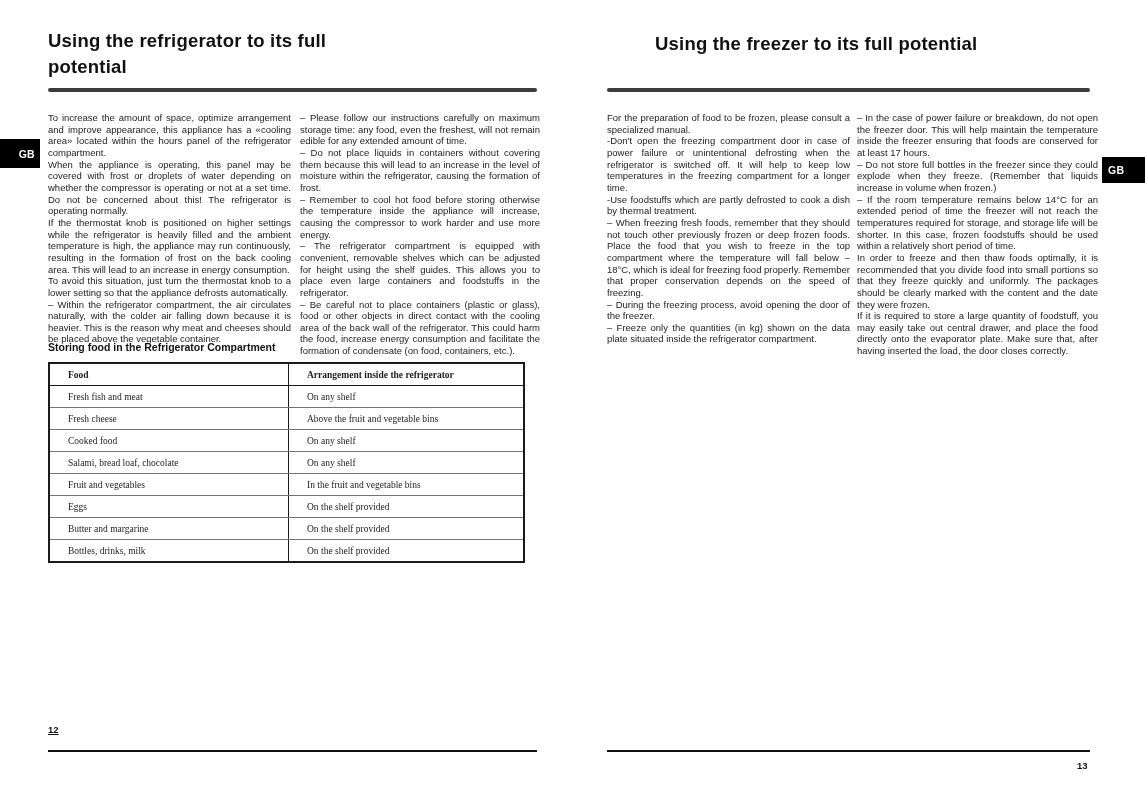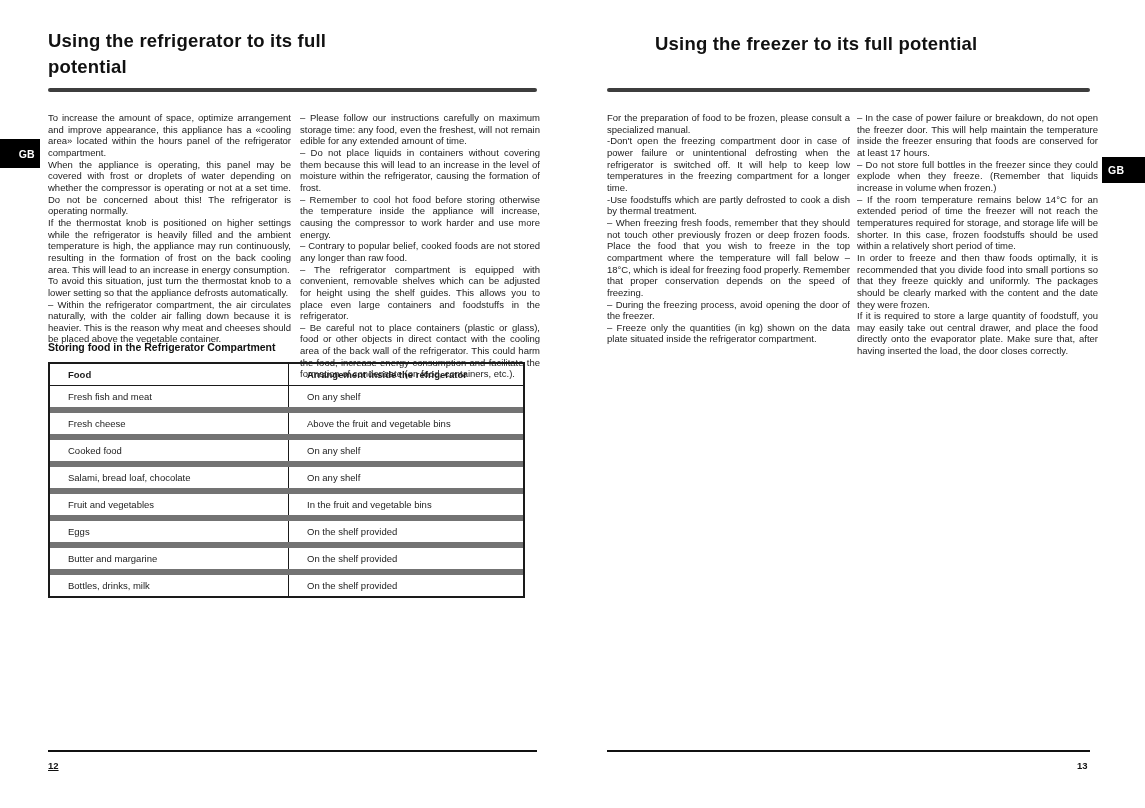--- a/index.html
+++ b/index.html
@@ -32,26 +32,26 @@
   #gb-left{left:0;top:139px;width:40px;height:29px;justify-content:flex-end;padding-right:5px;box-sizing:border-box;}
   #gb-right{left:1102px;top:157px;width:43px;height:26px;justify-content:flex-start;padding-left:6px;box-sizing:border-box;}
 
   .table-title{
     position:absolute;left:48px;top:341px;font-weight:bold;font-size:10.5px;color:#111;
   }
   .food-table{
     position:absolute;left:48px;top:362px;width:477px;
     border:2px solid #1a1a1a;box-sizing:border-box;font-size:9.5px;
   }
-  .trow{display:flex;border-top:6px solid #737373;}
+  .trow{display:flex;border-top:1px solid #737373;}
   .trow:first-child{border-top:none;}
   .trow.header{font-weight:bold;border-bottom:1px solid #1a1a1a;}
   .tcell{
     height:21px;display:flex;align-items:center;box-sizing:border-box;
-    padding-left:18px;padding-right:6px;
+    padding-left:18px;padding-right:6px;font-family:Liberation Serif, serif;
   }
   .tcell:first-child{width:239px;border-right:1px solid #1a1a1a;}
   .tcell:last-child{width:234px;}
 
   .foot-rule{position:absolute;height:2px;background:#111;}
   .page-num{position:absolute;font-size:9.5px;font-weight:bold;color:#111;}
 </style>
 </head>
 <body>
 
@@ -63,21 +63,20 @@
       <p>To increase the amount of space, optimize arrangement and improve appearance, this appliance has a «cooling area» located within the hours panel of the refrigerator compartment.</p>
       <p>When the appliance is operating, this panel may be covered with frost or droplets of water depending on whether the compressor is operating or not at a set time. Do not be concerned about this! The refrigerator is operating normally.</p>
       <p>If the thermostat knob is positioned on higher settings while the refrigerator is heavily filled and the ambient temperature is high, the appliance may run continuously, resulting in the formation of frost on the back cooling area. This will lead to an increase in energy consumption.</p>
       <p>To avoid this situation, just turn the thermostat knob to a lower setting so that the appliance defrosts automatically.</p>
       <p>– Within the refrigerator compartment, the air circulates naturally, with the colder air falling down because it is heavier. This is the reason why meat and cheeses should be placed above the vegetable container.</p>
     </div>
   <div class="col" style="left:300px;top:112px;width:240px;">
       <p>– Please follow our instructions carefully on maximum storage time: any food, even the freshest, will not remain edible for any extended amount of time.</p>
       <p>– Do not place liquids in containers without covering them because this will lead to an increase in the level of moisture within the refrigerator, causing the formation of frost.</p>
       <p>– Remember to cool hot food before storing otherwise the temperature inside the appliance will increase, causing the compressor to work harder and use more energy.</p>
-      <p>– Contrary to popular belief, cooked foods are not stored any longer than raw food.</p>
       <p>– The refrigerator compartment is equipped with convenient, removable shelves which can be adjusted for height using the shelf guides. This allows you to place even large containers and foodstuffs in the refrigerator.</p>
       <p>– Be careful not to place containers (plastic or glass), food or other objects in direct contact with the cooling area of the back wall of the refrigerator. This could harm the food, increase energy consumption and facilitate the formation of condensate (on food, containers, etc.).</p>
     </div>
 
   <div class="table-title">Storing food in the Refrigerator Compartment</div>
 
   <div class="food-table">
     <div class="trow header">
       <div class="tcell">Food</div>
       <div class="tcell">Arrangement inside the refrigerator</div>
@@ -112,21 +111,21 @@
         <div class="tcell">On the shelf provided</div>
       </div>
         <div class="trow">
         <div class="tcell">Bottles, drinks, milk</div>
         <div class="tcell">On the shelf provided</div>
       </div>
       </div>
   </div>
 
   <div class="foot-rule" style="left:48px;top:750px;width:489px;"></div>
-  <div class="page-num" style="left:48px;top:760px;text-decoration:underline;">12</div>
+  <div class="page-num" style="left:48px;top:724px;text-decoration:underline;">12</div>
 </div>
 
 <div class="page" id="page-right">
   <div class="title" style="left:43px;top:31px;width:380px;margin-left:40px;">Using the freezer to its full potential</div>
 
   <div class="head-rule" style="left:35px;top:88px;width:483px;"></div>
 
   <div class="col" style="left:35px;top:112px;width:243px;">
       <p>For the preparation of food to be frozen, please consult a specialized manual.</p>
       <p>-Don't open the freezing compartment door in case of power failure or unintentional defrosting when the refrigerator is switched off. It will help to keep low temperatures in the freezing compartment for a longer time.</p>

